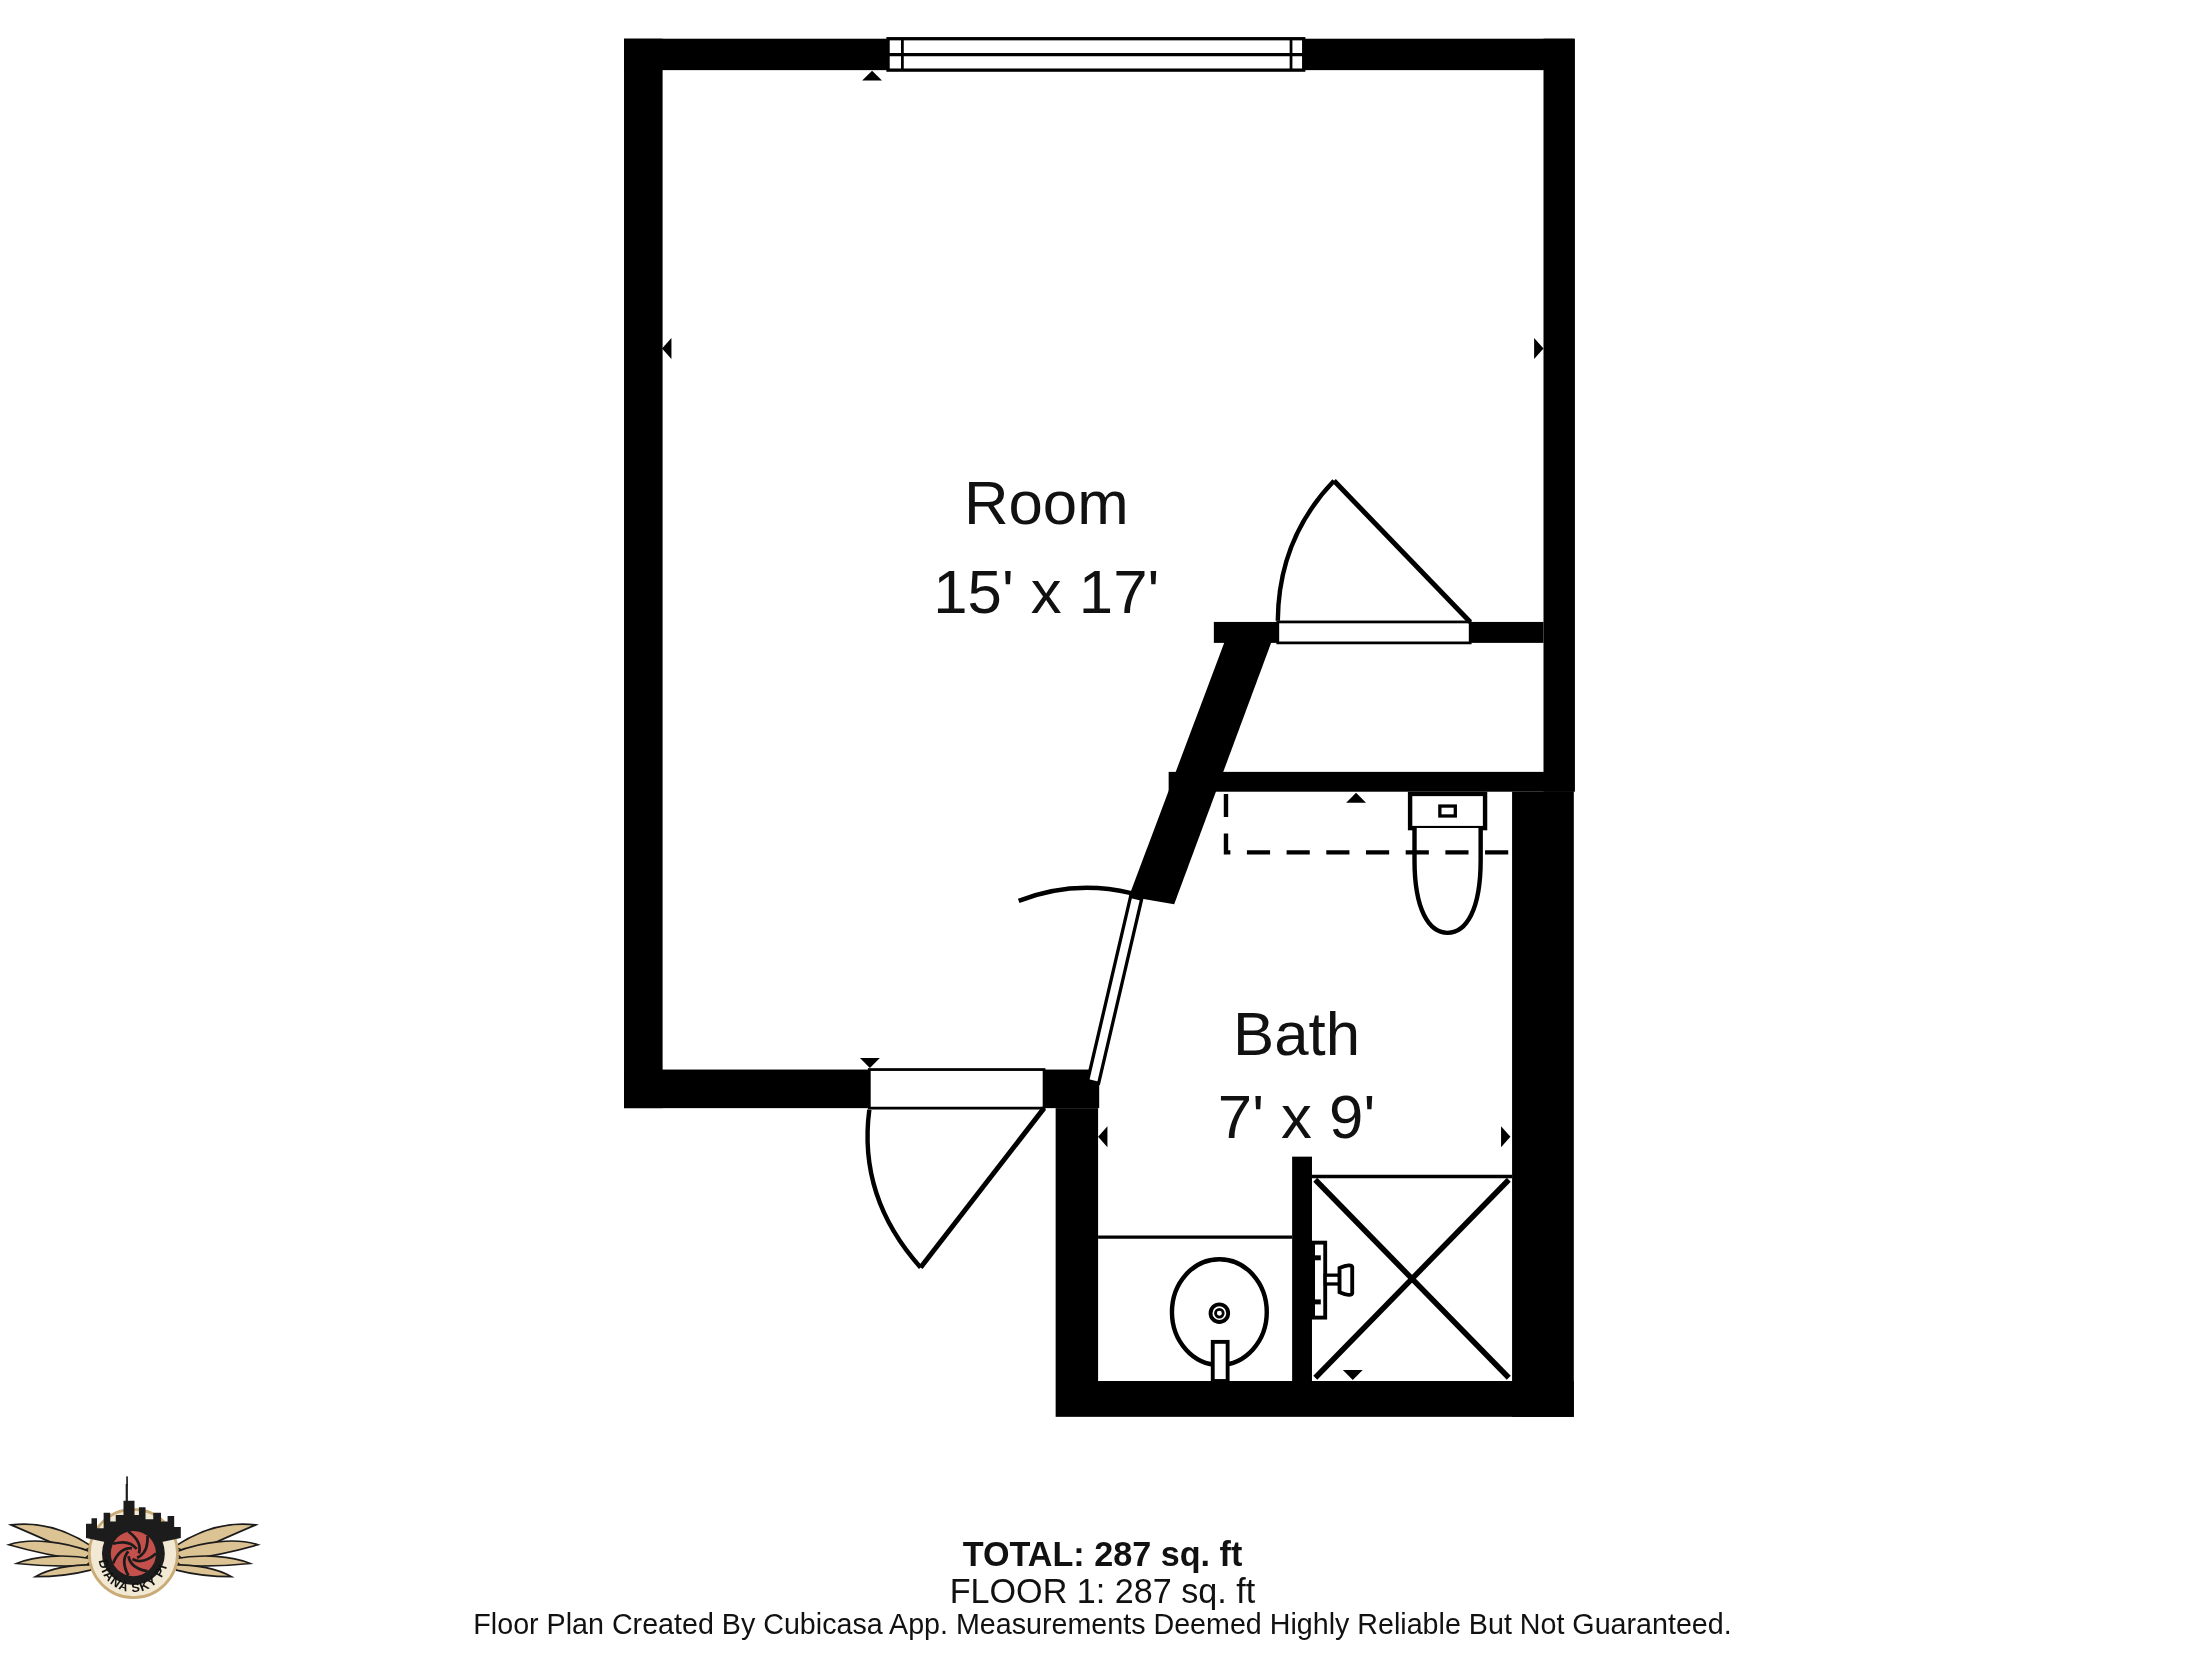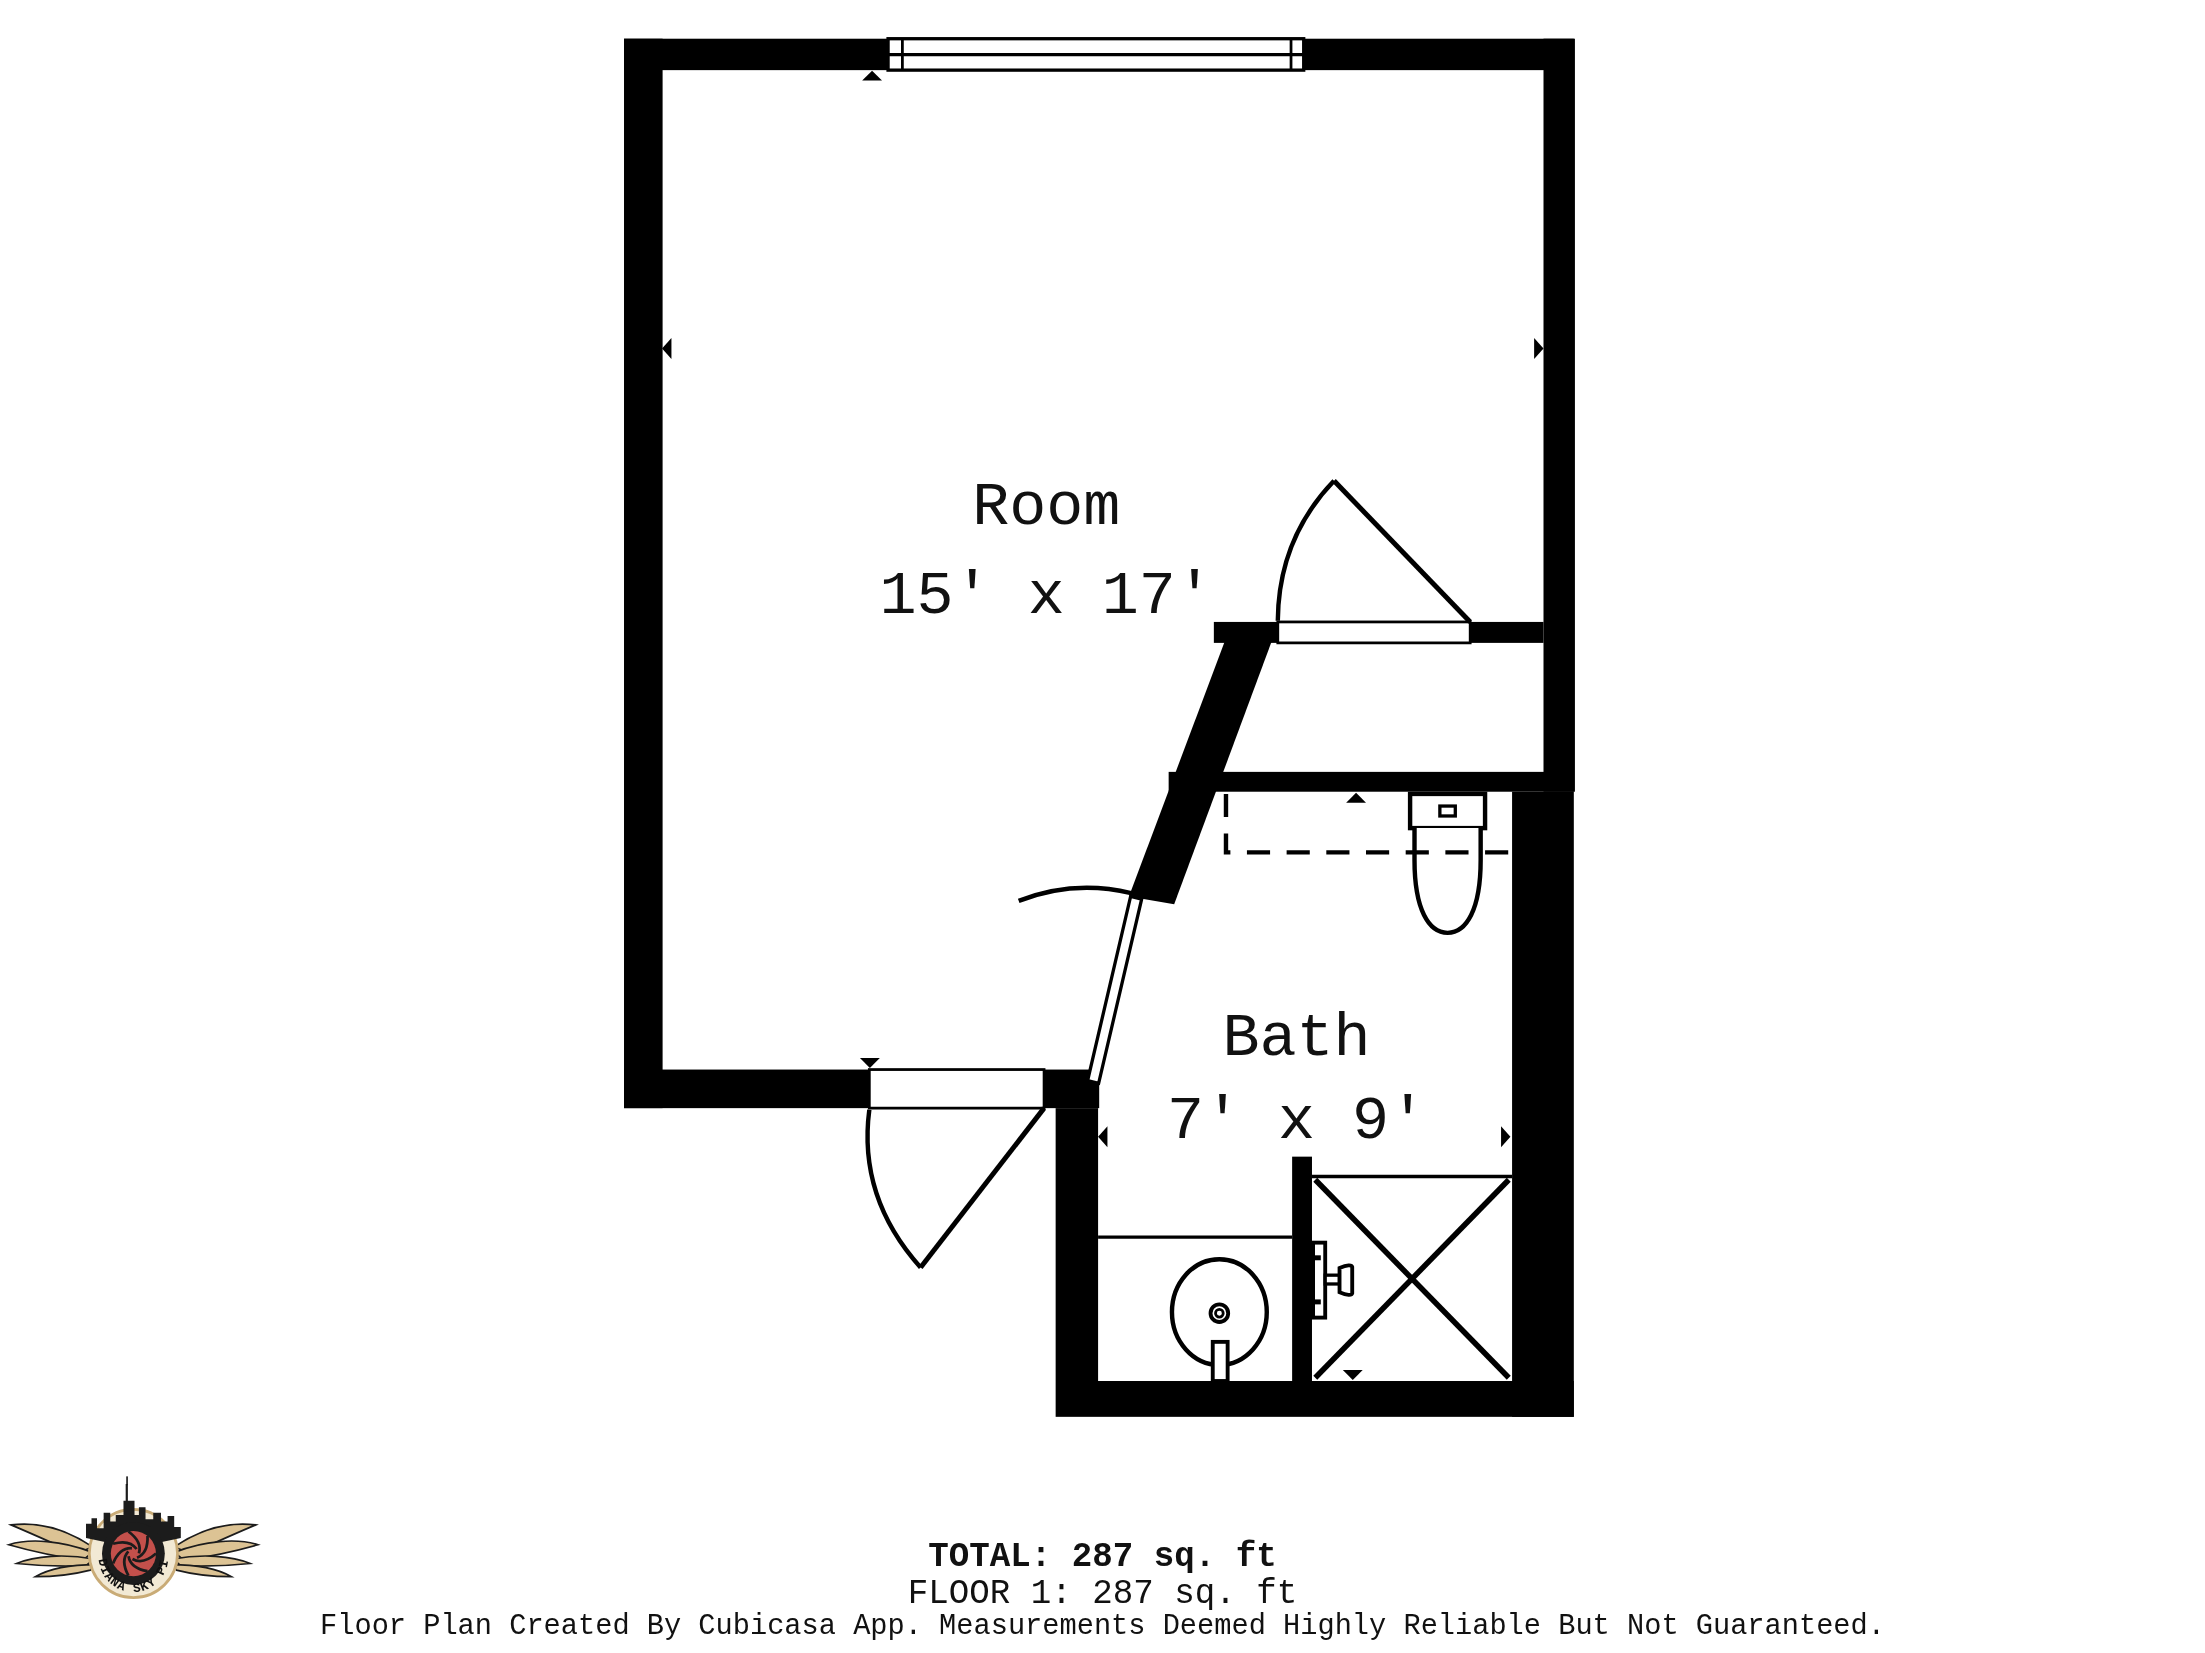--- a/index.html
+++ b/index.html
@@ -1,17 +1,17 @@
 <!DOCTYPE html>
 <html style="font-size:8.8px"><head>
 <meta charset="utf-8">
 <style>
   html,body{margin:0;padding:0;background:#ffffff;}
   .stage{width:2205px;height:1654px;position:relative;background:#ffffff;
-         font-family:Liberation Mono, monospace;}
+         font-family:Liberation Sans, sans-serif;}
   svg{display:block;}
   text{fill:#111111;}
   .wall{fill:#000000;stroke:none;}
   .fixture{fill:#ffffff;stroke:#000000;}
   .thinline{stroke:#000000;fill:none;}
   .marker{fill:#000000;}
   .arc{stroke:#000000;fill:none;}
 </style>
 </head>
 <body>

